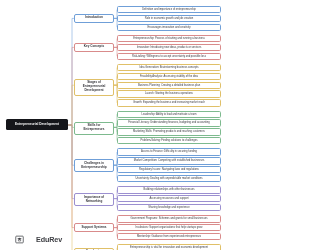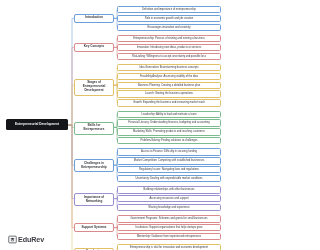--- a/index.html
+++ b/index.html
@@ -62,25 +62,25 @@
     line-height: 1.28;
     color: #3a3a40;
     display: flex;
     align-items: center;
     justify-content: center;
     text-align: center;
     padding: 1px 1.5px;
   }
   .footer-logo {
     position: absolute;
-    left: 8px;
+    left: 15px;
     bottom: 6px;
     display: flex;
     align-items: flex-start;
-    gap: 1px;
+    gap: 12px;
   }
   .cap-icon { width: 9px; height: 9px; display:block; }
   .logo-text {
     font-size: 7.2px;
     font-weight: bold;
     color: #3f4045;
     letter-spacing: -0.1px;
   }
 </style>
 </head>

